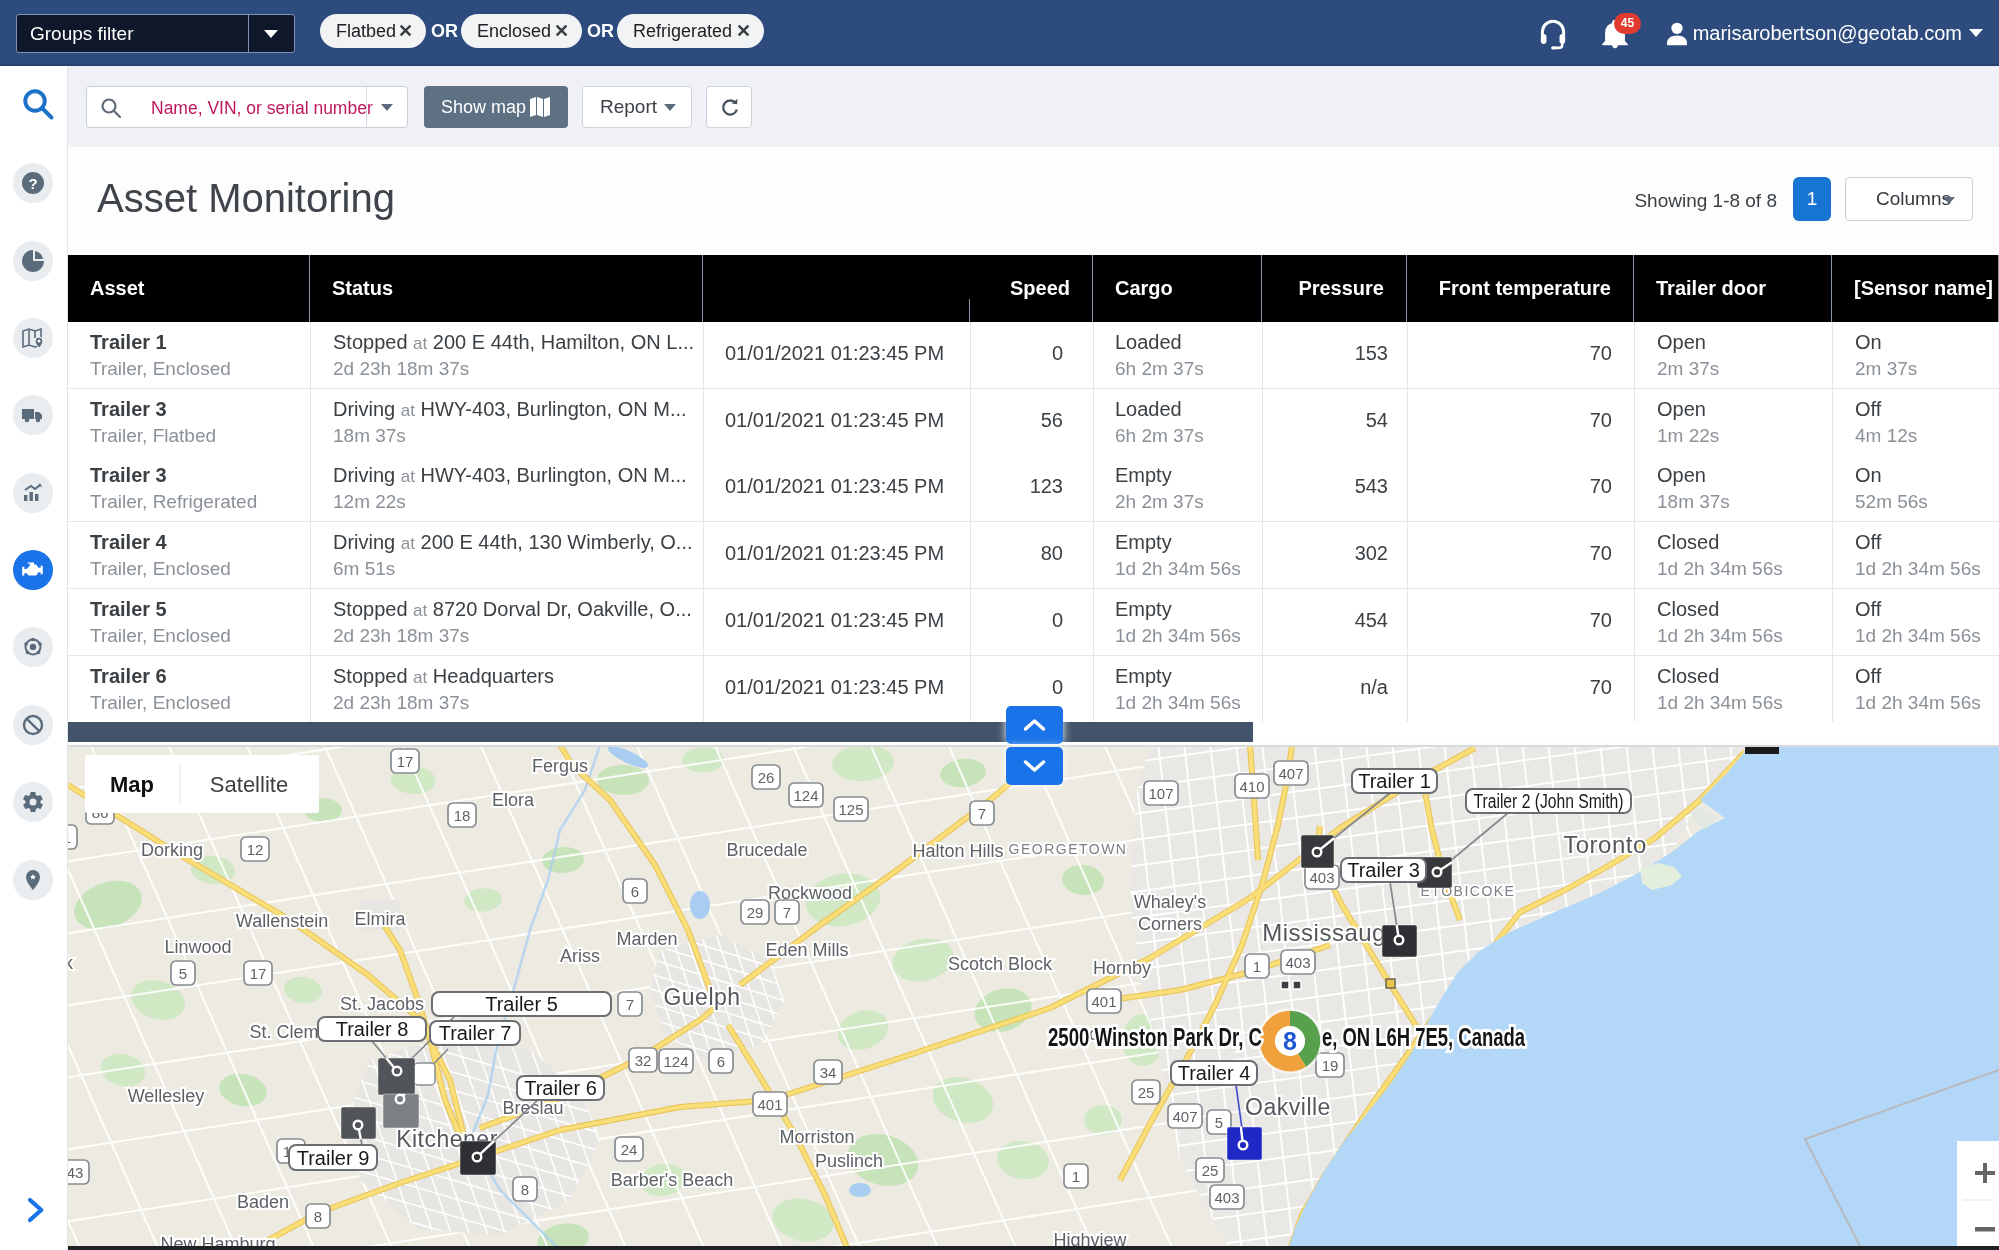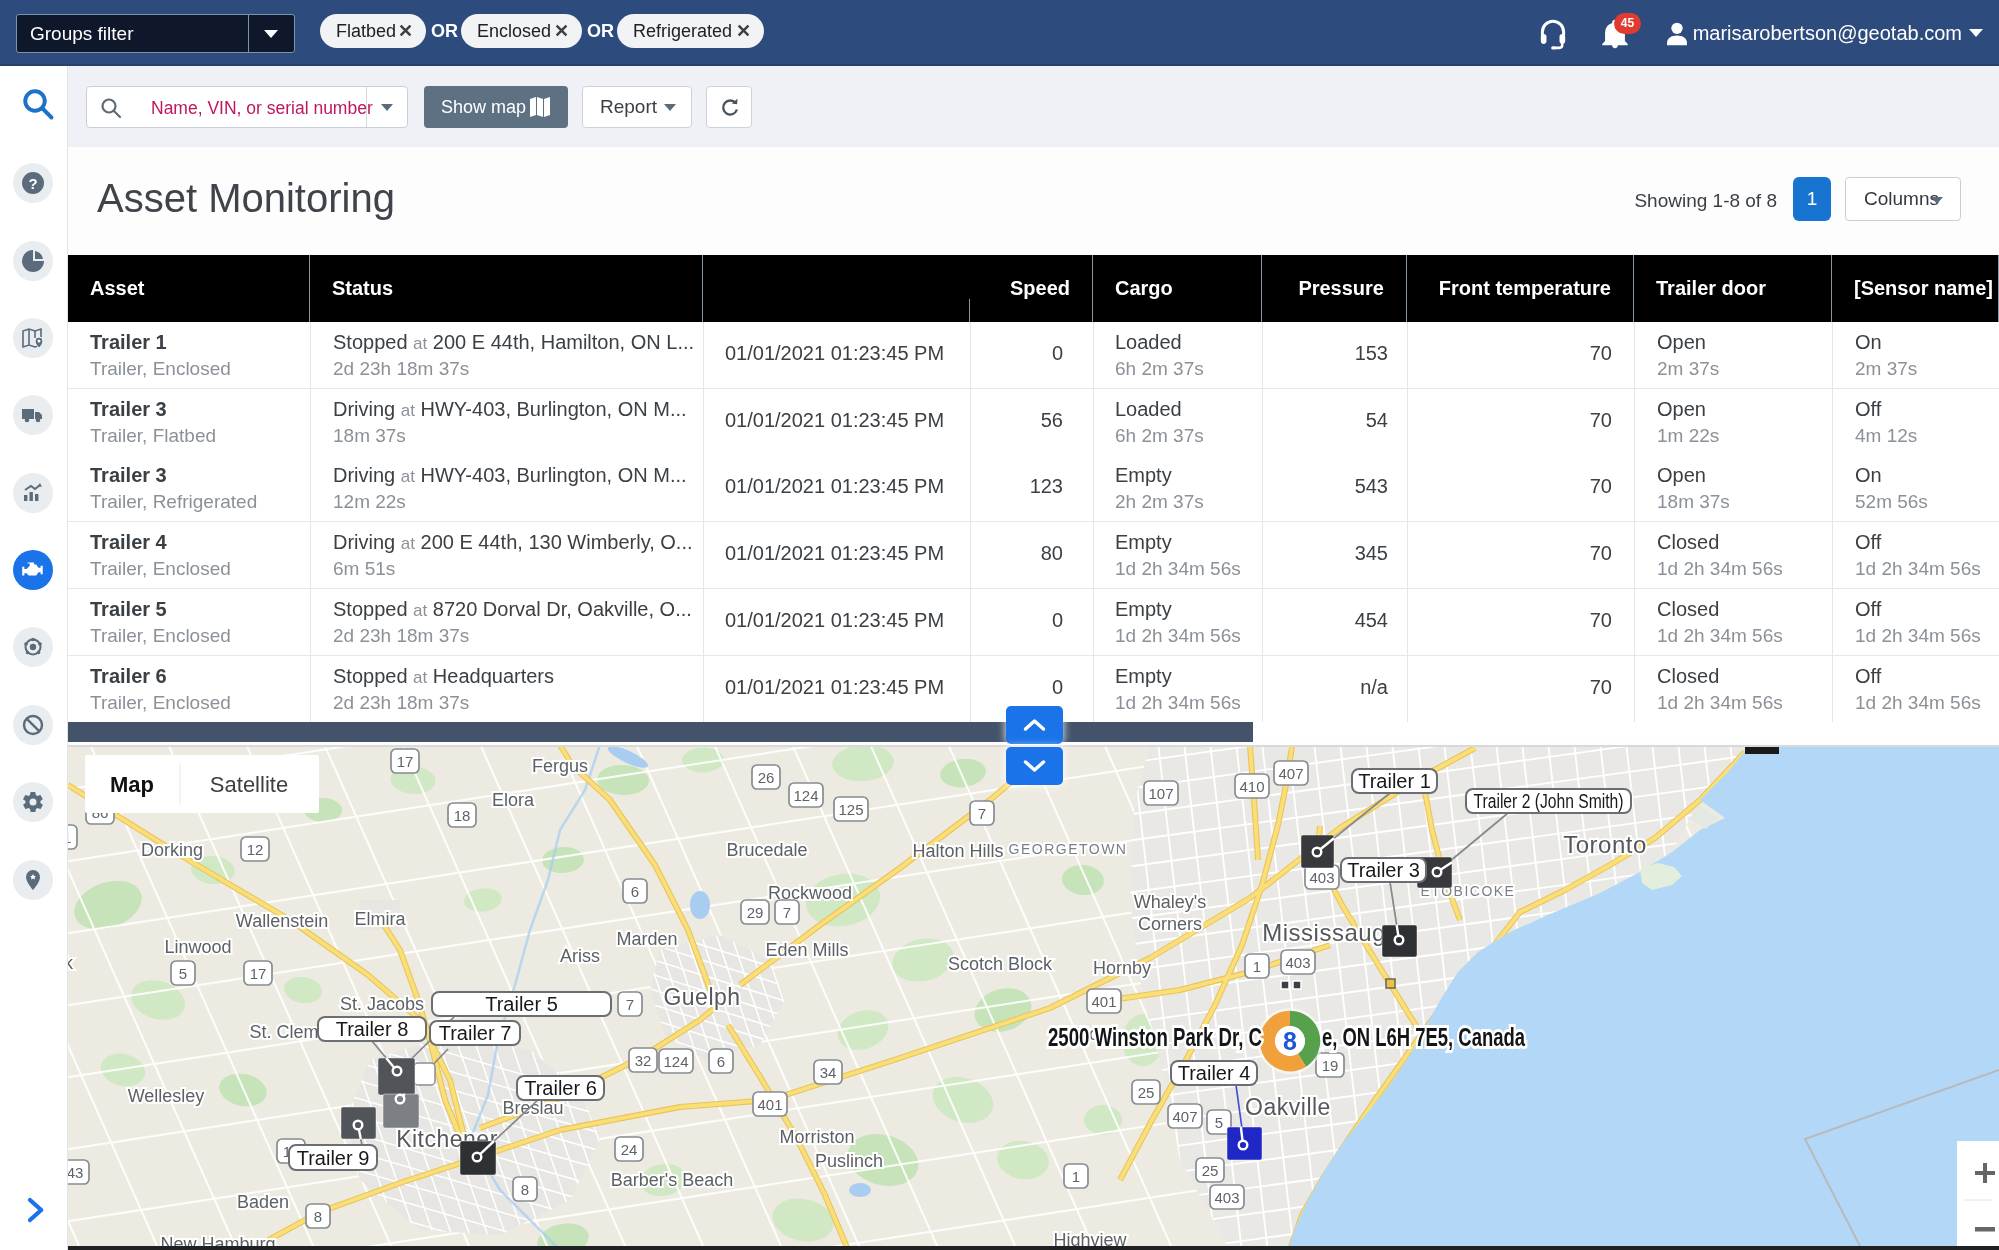--- a/index.html
+++ b/index.html
@@ -29,21 +29,21 @@
 .search .car { position:absolute; right:14px; top:17px; width:0; height:0; border-left:6px solid transparent; border-right:6px solid transparent; border-top:7px solid #5b6b7c; }
 .showmap { position:absolute; left:356px; top:20px; width:144px; height:42px; background:#5e7183; border-radius:4px; color:#fff; font-size:18px; line-height:42px; padding-left:17px; }
 .report { position:absolute; left:514px; top:20px; width:110px; height:42px; background:#fff; border:1px solid #ccd3db; border-radius:4px; color:#3a3f45; font-size:19px; line-height:40px; padding-left:17px; }
 .report .car { position:absolute; right:15px; top:17px; width:0; height:0; border-left:6px solid transparent; border-right:6px solid transparent; border-top:7px solid #5b6b7c; }
 .refresh { position:absolute; left:638px; top:20px; width:46px; height:42px; background:#fff; border:1px solid #ccd3db; border-radius:4px; }
 
 .content { position:absolute; left:68px; top:147px; width:1931px; height:598px; background:#fdfdfe; }
 h1 { position:absolute; left:29px; top:29px; font-size:40px; font-weight:400; color:#3f444a; letter-spacing:0; }
 .showing { position:absolute; left:1509px; top:43px; width:200px; font-size:19px; color:#3b4045; text-align:right; }
 .page1 { position:absolute; left:1725px; top:30px; width:38px; height:44px; background:#1774d1; border-radius:6px; color:#fff; font-size:19px; text-align:center; line-height:44px; }
-.columns { position:absolute; left:1777px; top:30px; width:116px; height:44px; background:#fff; border:1px solid #c9ced6; border-radius:4px; color:#33383e; font-size:19px; line-height:42px; padding-left:18px; }
+.columns { position:absolute; left:1777px; top:30px; width:128px; height:44px; background:#fff; border:1px solid #c9ced6; border-radius:4px; color:#33383e; font-size:19px; line-height:42px; padding-left:30px; }
 .columns .car { position:absolute; right:17px; top:19px; width:0; height:0; border-left:6px solid transparent; border-right:6px solid transparent; border-top:7px solid #5b6b7c; }
 
 .thead { position:absolute; left:0; top:108px; width:1931px; height:67px; background:#000000; }
 .th { position:absolute; top:0; height:67px; color:#fff; font-size:20px; font-weight:bold; line-height:67px; border-right:1px solid #8795a4; }
 .th.l { padding-left:22px; } .th.r { text-align:right; padding-right:22px; }
 .trow { position:absolute; left:0; width:1931px; height:67px; border-bottom:1px solid #e6e8ea; background:#fff; }
 .td { position:absolute; top:0; height:66px; overflow:hidden; }
 .td .m { position:absolute; left:0; top:9px; font-size:20px; color:#3b4045; white-space:nowrap; width:100%; }
 .td .s { position:absolute; left:0; top:36px; font-size:19px; color:#8b9198; white-space:nowrap; width:100%; }
 .td .m b { font-weight:bold; }
@@ -332,21 +332,21 @@
           <div class="m">01/01/2021 01:23:45 PM</div>
         </div>
         <div class="td num" style="left:902px;width:93px;">
           <div class="m">80</div>
         </div>
         <div class="td" style="left:1047px;width:145px;">
           <div class="m">Empty</div>
           <div class="s">1d 2h 34m 56s</div>
         </div>
         <div class="td num" style="left:1194px;width:126px;">
-          <div class="m">345</div>
+          <div class="m">302</div>
         </div>
         <div class="td num" style="left:1339px;width:205px;">
           <div class="m">70</div>
         </div>
         <div class="td" style="left:1589px;width:173px;">
           <div class="m">Closed</div>
           <div class="s">1d 2h 34m 56s</div>
         </div>
         <div class="td" style="left:1787px;width:142px;">
           <div class="m">Off</div>

